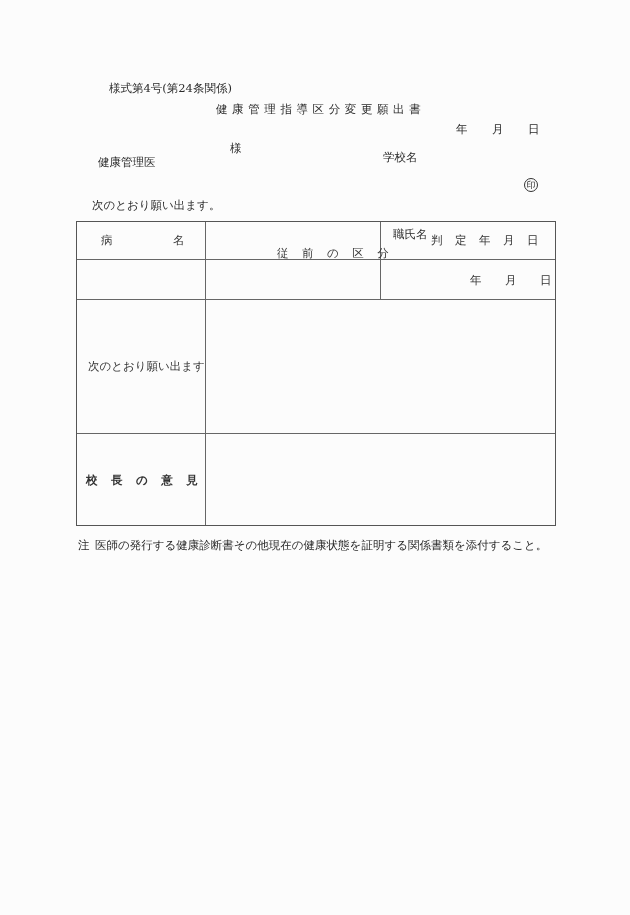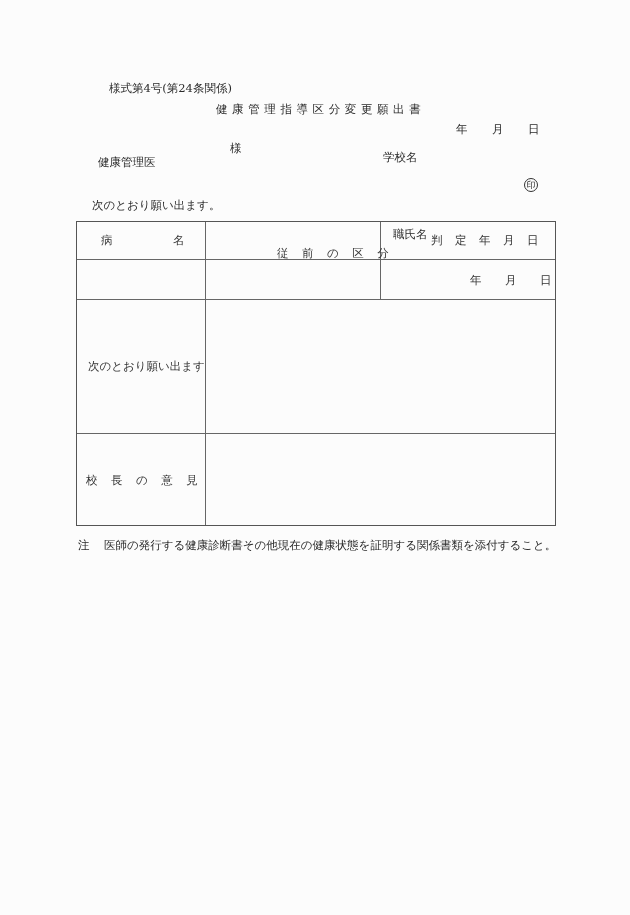--- a/index.html
+++ b/index.html
@@ -59,18 +59,18 @@
 
   <div class="cell-text" style="left:4px; top:44px; width:120px; height:28px;"></div>
   <div class="cell-text" style="left:134px; top:44px; width:165px; height:28px;"></div>
   <div class="cell-text" style="left:393px; top:53px;">年</div>
   <div class="cell-text" style="left:428px; top:53px;">月</div>
   <div class="cell-text" style="left:463px; top:53px;">日</div>
 
   <div class="cell-text" style="left:11px; top:139px;">次のとおり願い出ます</div>
   <div class="cell-text" style="left:134px; top:84px; width:338px; height:120px;"></div>
 
-  <div class="cell-text" style="left:9px; top:253px; letter-spacing:1px;">校　長　の　意　見</div>
+  <div class="cell-text" style="left:9px; top:253px; letter-spacing:1px;font-weight:bold;">校　長　の　意　見</div>
   <div class="cell-text" style="left:134px; top:218px; width:338px; height:80px;"></div>
 </div>
 
 <div class="abs note">注</div>
-<div class="abs note" style="left:104px;">医師の発行する健康診断書その他現在の健康状態を証明する関係書類を添付すること。</div>
+<div class="abs note" style="left:95px;">医師の発行する健康診断書その他現在の健康状態を証明する関係書類を添付すること。</div>
 
 </body></html>

